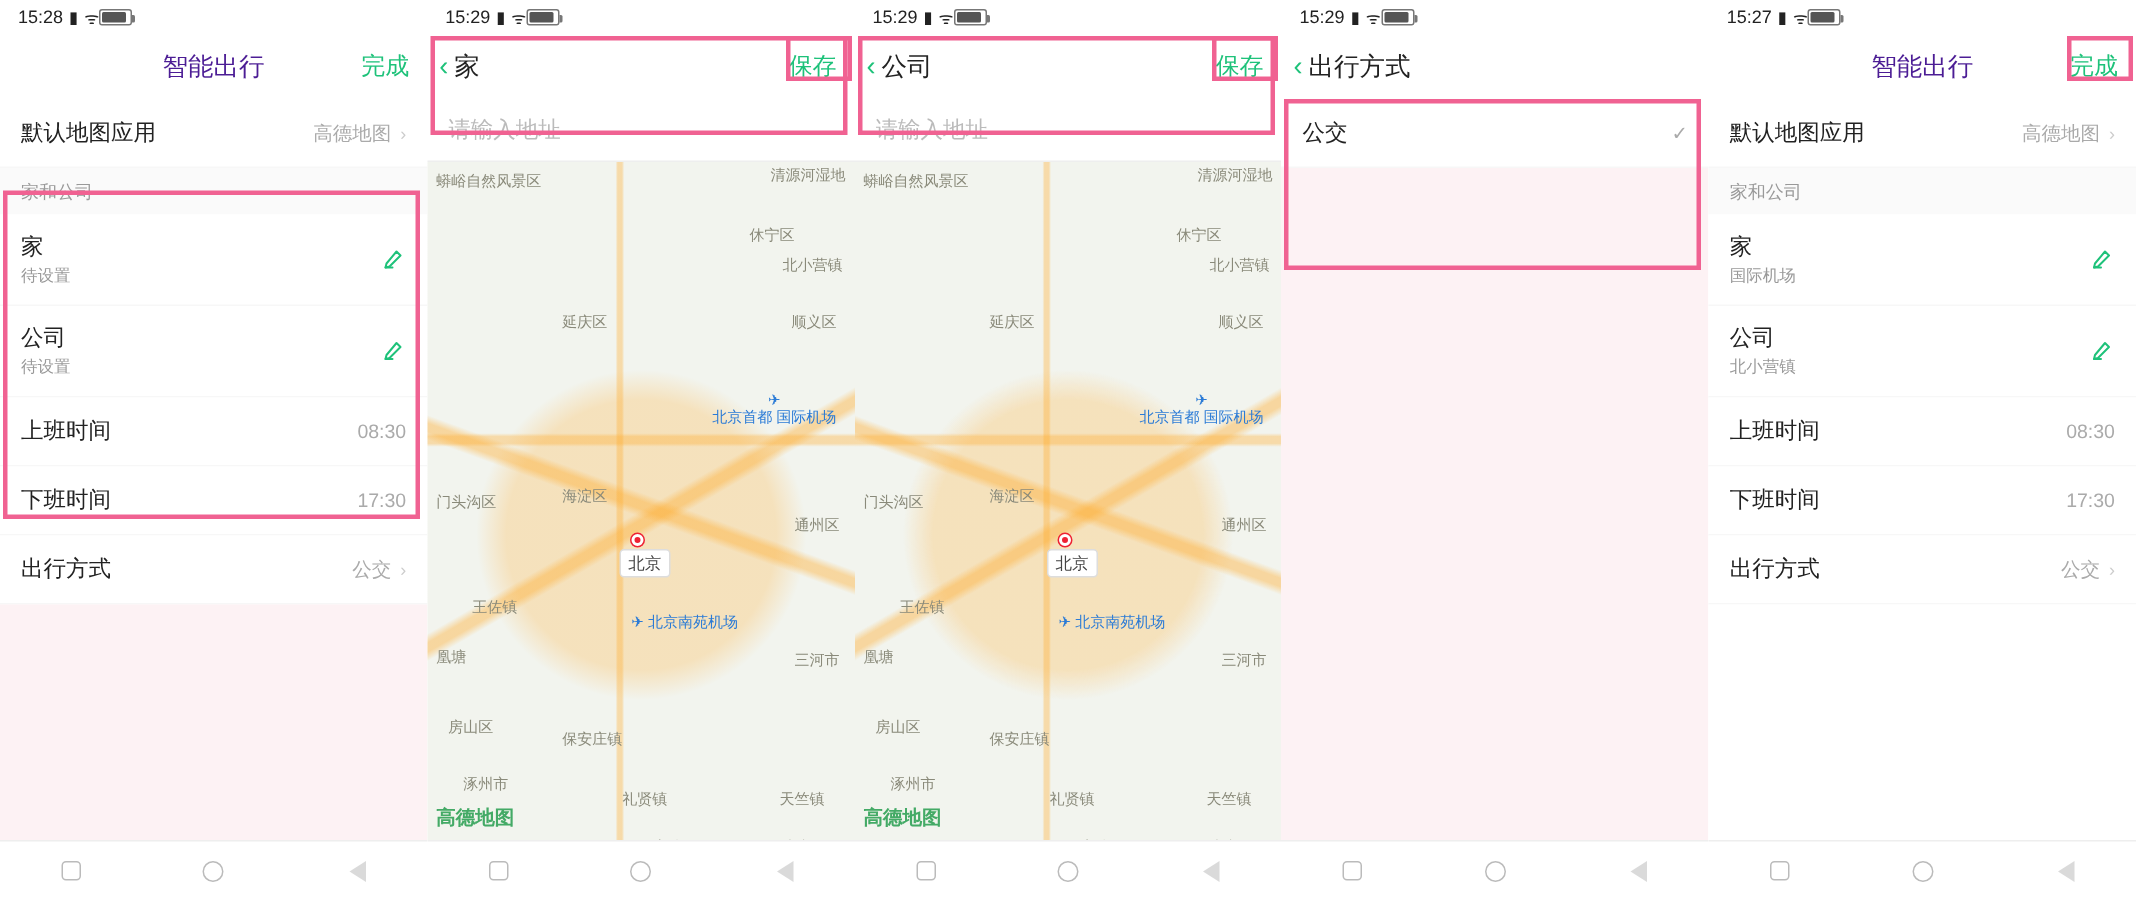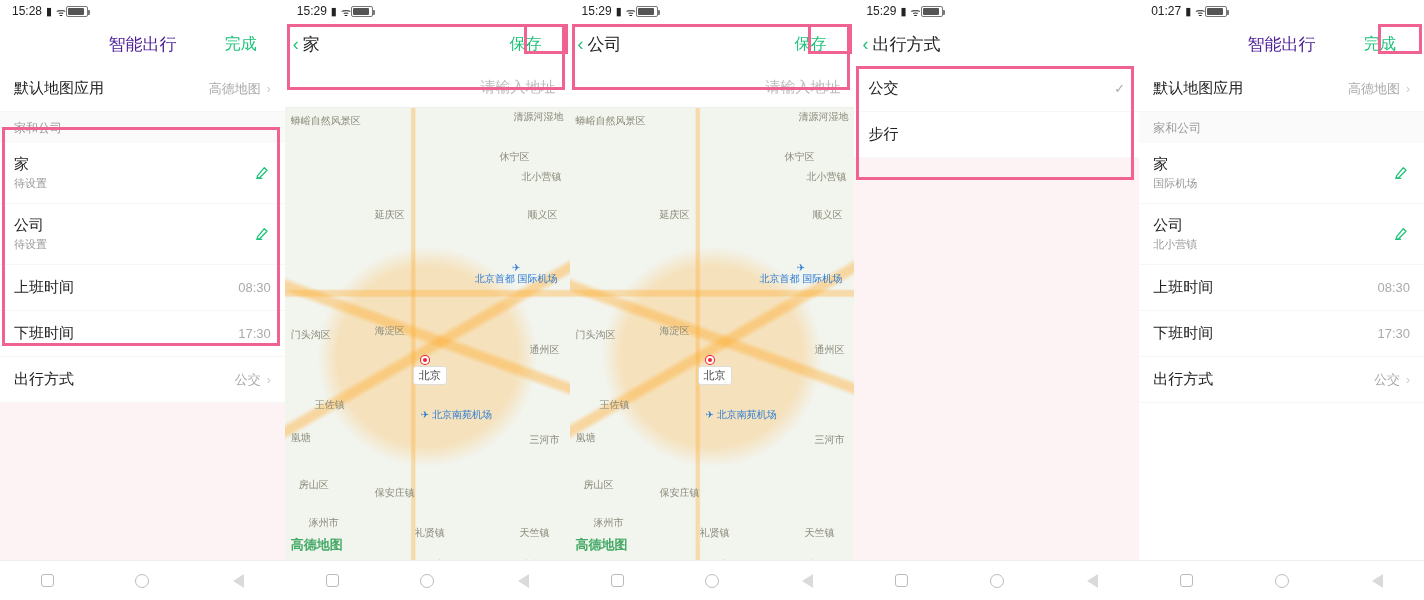--- a/index.html
+++ b/index.html
@@ -49,21 +49,21 @@
     border-bottom: 0px solid #eee;
     padding: 0 12px;
   }
   .navhdr .title { font-size:17px; font-weight:500; color:#4c1d95; }
   .navhdr .back {
     position:absolute; left:8px; top:0; bottom:0; display:flex; align-items:center; gap:4px;
     font-size:17px; color:#222;
   }
   .navhdr .back .chev { color:#1ec27a; font-size:18px; }
   .navhdr .action {
-    position:absolute; right:28px; top:0; bottom:0; display:flex; align-items:center;
+    position:absolute; right:12px; top:0; bottom:0; display:flex; align-items:center;
     font-size:16px; color:#1ec27a;
   }
   
   .list { flex: 0 0 auto; }
   .section-hdr {
     padding: 8px 14px 6px;
     font-size:12px; color:#999;
     background:#fafafa;
   }
   .row {
@@ -77,21 +77,20 @@
   .row .label { font-size:15px; color:#222; }
   .row .sub { font-size:11px; color:#999; }
   .row .tail { display:flex; align-items:center; gap:6px; font-size:13px; color:#aaa; }
   .row .tail .chev { color:#ccc; font-size:12px; }
   .check-icon { color:#1ec27a; font-size:18px; }
   
   .addr-input {
     border:none; outline:none; width:100%;
     padding: 12px 14px; font-size:15px; color:#222;
     border-bottom:0.5px solid #eee;
-    text-align:right;
   }
   .addr-input::placeholder{ color:#bbb; }
   
   .map {
     flex:1;
     background:
       radial-gradient(circle at 50% 55%, rgba(255,170,40,0.25) 0 90px, transparent 110px),
       linear-gradient( 20deg, transparent 48%, rgba(255,170,40,0.4) 49% 50%, transparent 51%),
       linear-gradient(-30deg, transparent 46%, rgba(255,170,40,0.4) 47% 48%, transparent 49%),
       linear-gradient(  0deg, transparent 58%, rgba(255,170,40,0.35) 58.5% 59.5%, transparent 60%),
@@ -378,24 +377,20 @@
       <span class="chev">‹</span>
       <span style="font-size:17px;">出行方式</span>
     </span>
   </div>
 
   <div class="list">
     <div class="row">
       <span class="label">公交</span>
       <span class="tail check-icon">✓</span>
     </div>
-    <div class="row">
-      <span class="label">步行</span>
-      <span class="tail"></span>
-    </div>
   </div>
 
   <div style="flex:1;background:#fdf2f4;"></div>
 
   <div class="swipebar">
     <div class="k">
         <div class="sq"></div>
       </div>
     <div class="k">
         <div class="circ"></div>
@@ -404,21 +399,21 @@
         <div class="tri"></div>
       </div>
   </div>
 
   <div class="hl" style="left:2px; top:66px; width:278px; height:114px;"></div>
 </div>
 
 <div class="phone">
   <div class="statusbar">
     <div class="left">
-        <span>01:27</span>
+        <span>15:27</span>
         <span class="sig-icon">▮</span>
         <span class="sig-icon">ᯤ</span>
       </div>
     <div class="right">
         <div class="batt">
           <div class="fill"></div>
         </div>
       </div>
   </div>
 

